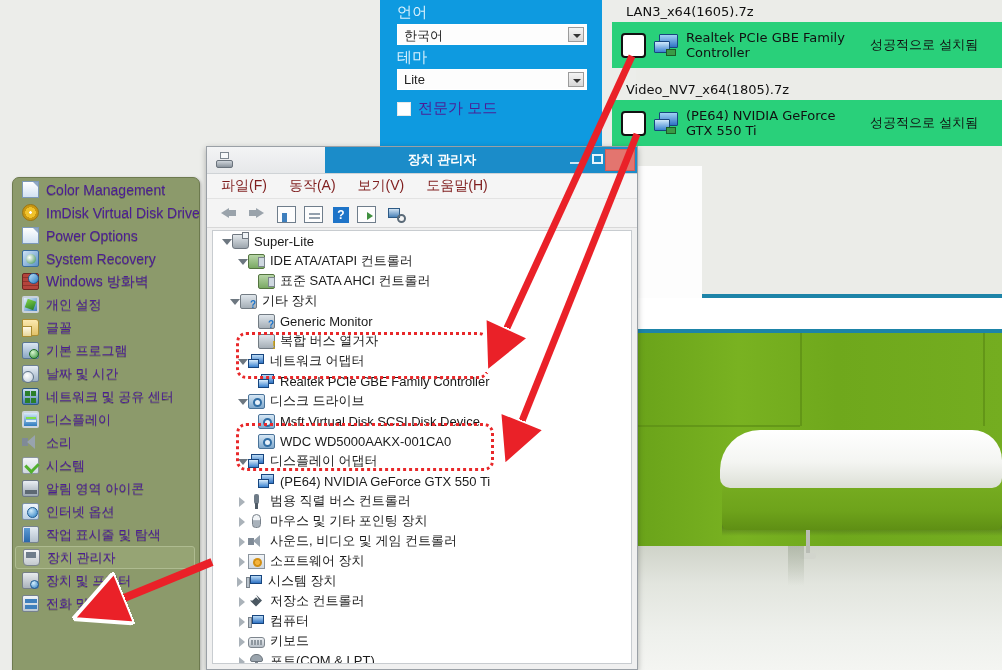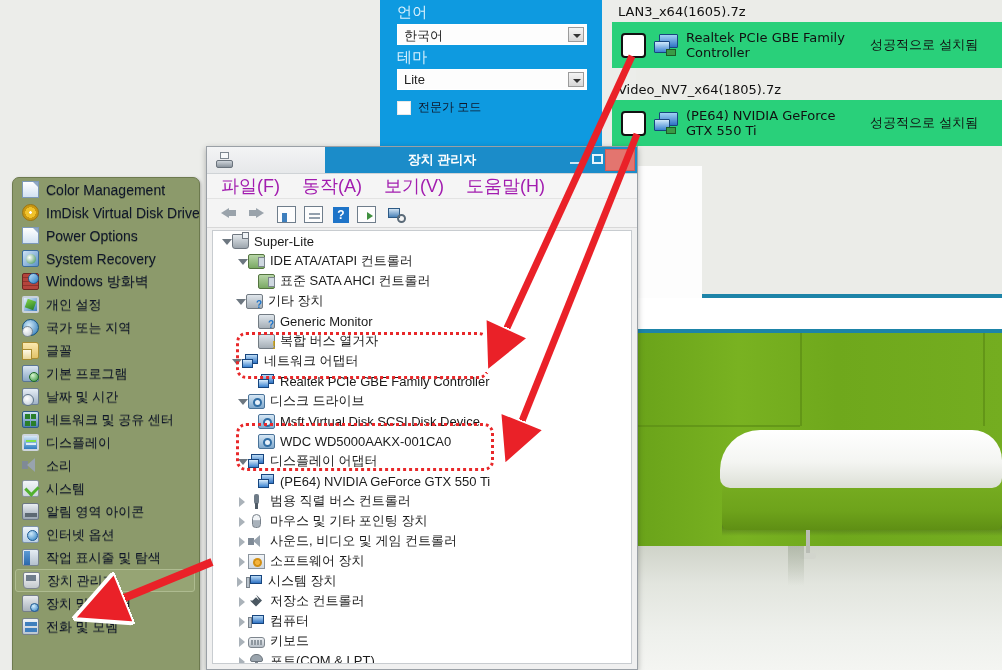--- a/index.html
+++ b/index.html
@@ -72,25 +72,25 @@
     border:1px solid #9b9b9b;box-sizing:border-box;
   }
   #settings-panel .sp-select .sp-arrow:after{
     content:"";position:absolute;left:4px;top:6px;
     border-left:4px solid transparent;border-right:4px solid transparent;border-top:4px solid #333;
   }
   #settings-panel .sp-check-row{display:flex;align-items:center;margin:9px 0 0 17px;}
   #settings-panel .sp-box{
     width:14px;height:14px;background:#fff;border:1px solid #e8e8e8;box-sizing:border-box;
   }
-  #settings-panel .sp-check-lbl{color:#0f172a;font-size:12px;margin-left:7px;}
+  #settings-panel .sp-check-lbl{color:#4c1d95;font-size:15px;margin-left:7px;}
 
   
   #install-results{position:absolute;left:612px;top:4px;width:390px;}
-  .res-file{font-size:13px;color:#111;margin:0 0 3px 6px;font-family:"DejaVu Sans",sans-serif;}
+  .res-file{font-size:13px;color:#111;margin:0 0 3px 14px;font-family:"DejaVu Sans",sans-serif;}
   .res-bar{
     position:relative;height:46px;background:#29d07a;display:flex;align-items:center;
     margin-bottom:14px;
   }
   .res-bar.second{margin-bottom:0;}
   .res-check{
     width:21px;height:21px;background:#ffffff;border:2px solid #111;border-radius:4px;
     margin-left:9px;flex:0 0 auto;
   }
   .res-icon{width:26px;height:22px;margin-left:8px;position:relative;flex:0 0 auto;}
@@ -101,21 +101,21 @@
   .res-status{font-size:13px;color:#111;margin-left:4px;font-family:"DejaVu Sans",sans-serif;}
 
   
   #start-menu{
     position:absolute;left:12px;top:177px;width:186px;height:493px;
     background:#8c9a6b;border:1px solid #6d7a4f;border-radius:7px 7px 0 0;
     box-shadow:1px 1px 3px rgba(0,0,0,.25);overflow:hidden;
   }
   .sm-item{
     display:flex;align-items:center;height:23px;padding-left:9px;position:relative;
-    color:#0f172a;font-size:13px;white-space:nowrap;
+    color:#4c1d95;font-size:13px;white-space:nowrap;
   }
   .sm-item .sm-label{margin-left:7px;text-shadow:0 1px 0 rgba(0,0,0,.25);}
   .sm-item.en .sm-label{font-size:14px;}
   .sm-item.selected{
     background:#96a474;border:1px solid #aebb90;border-radius:3px;
     margin-left:2px;margin-right:4px;padding-left:7px;box-sizing:border-box;
     width:180px;
   }
   .sm-arrow{position:absolute;right:8px;top:8px;width:0;height:0;
     border-top:4px solid transparent;border-bottom:4px solid transparent;border-left:5px solid #eef0e4;}
@@ -181,21 +181,21 @@
     text-align:center;color:#fff;font-size:13px;font-weight:bold;padding-right:78px;
   }
   #dm-app-icon{position:absolute;left:9px;top:5px;width:17px;height:16px;}
   #dm-app-icon .b{position:absolute;left:0;bottom:0;width:17px;height:8px;background:linear-gradient(180deg,#cfd5db,#8b949d);border:1px solid #6a737c;box-sizing:border-box;border-radius:2px;}
   #dm-app-icon .t{position:absolute;left:4px;top:0;width:9px;height:7px;background:#f7f9fa;border:1px solid #7d868f;box-sizing:border-box;}
   #dm-min{position:absolute;right:56px;top:8px;width:12px;height:11px;}
   #dm-min:after{content:"";position:absolute;left:1px;bottom:2px;width:10px;height:2px;background:#cfe6f4;}
   #dm-max{position:absolute;right:34px;top:7px;width:11px;height:10px;border:2px solid #e8f4fb;box-sizing:border-box;}
   #dm-close{position:absolute;right:2px;top:2px;width:30px;height:22px;background:#e3756f;border:1px solid #d85c56;box-sizing:border-box;}
   #dm-menubar{height:24px;background:#f5f5f5;display:flex;align-items:center;padding-left:14px;border-bottom:1px solid #e3e3e3;}
-  #dm-menubar .mi{font-size:18px;color:#a21caf;margin-right:22px;}
+  #dm-menubar .mi{font-size:14px;color:#7f1d1d;margin-right:22px;}
   #dm-toolbar{height:28px;background:#f4f4f4;display:flex;align-items:center;padding-left:10px;border-bottom:1px solid #d8d8d8;}
   .tb-btn{width:24px;height:22px;margin-right:3px;position:relative;}
   .tb-arrow-l:after{content:"";position:absolute;left:4px;top:6px;width:0;height:0;border-top:5px solid transparent;border-bottom:5px solid transparent;border-right:8px solid #9aa3ab;}
   .tb-arrow-l:before{content:"";position:absolute;left:11px;top:8px;width:8px;height:6px;background:#9aa3ab;}
   .tb-arrow-r:after{content:"";position:absolute;right:4px;top:6px;width:0;height:0;border-top:5px solid transparent;border-bottom:5px solid transparent;border-left:8px solid #9aa3ab;}
   .tb-arrow-r:before{content:"";position:absolute;right:11px;top:8px;width:8px;height:6px;background:#9aa3ab;}
   .tb-props{border:1px solid #6f7d8b;background:#fdfdfd;width:17px;height:15px;margin:3px 6px 0 6px;}
   .tb-props:after{content:"";position:absolute;left:4px;top:6px;width:5px;height:9px;background:#3f7fbd;}
   .tb-list{border:1px solid #6f7d8b;background:#fdfdfd;width:17px;height:15px;margin:3px 6px 0 2px;}
   .tb-list:after{content:"";position:absolute;left:4px;top:6px;width:11px;height:2px;background:#93a0ad;box-shadow:0 4px 0 #93a0ad;}
@@ -354,24 +354,20 @@
     </div>
     <div class="sm-item en">
       <span class="smicon ic-fire"></span>
       <span class="sm-label">Windows 방화벽</span>
     </div>
     <div class="sm-item">
       <span class="smicon ic-person"></span>
       <span class="sm-label">개인 설정</span>
     </div>
     <div class="sm-item">
-      <span class="smicon ic-globe"></span>
-      <span class="sm-label">국가 또는 지역</span>
-    </div>
-    <div class="sm-item">
       <span class="smicon ic-folder"></span>
       <span class="sm-label">글꼴</span>
     </div>
     <div class="sm-item">
       <span class="smicon ic-prog"></span>
       <span class="sm-label">기본 프로그램</span>
     </div>
     <div class="sm-item">
       <span class="smicon ic-clock"></span>
       <span class="sm-label">날짜 및 시간</span>
@@ -456,34 +452,34 @@
       </div>
       <div class="tr-row" style="padding-left:22px">
         <span class="tw open"></span>
         <span class="dicon di-ide"></span>
         <span>IDE ATA/ATAPI 컨트롤러</span>
       </div>
       <div class="tr-row" style="padding-left:45px">
         <span class="dicon di-ide"></span>
         <span>표준 SATA AHCI 컨트롤러</span>
       </div>
-      <div class="tr-row" style="padding-left:20px">
+      <div class="tr-row" style="padding-left:14px">
         <span class="tw open"></span>
         <span class="dicon di-other"></span>
         <span>기타 장치</span>
       </div>
       <div class="tr-row" style="padding-left:45px">
         <span class="dicon di-other"></span>
         <span>Generic Monitor</span>
       </div>
       <div class="tr-row" style="padding-left:45px">
         <span class="dicon di-warn"></span>
         <span>복합 버스 열거자</span>
       </div>
-      <div class="tr-row" style="padding-left:16px">
+      <div class="tr-row" style="padding-left:22px">
         <span class="tw open"></span>
         <span class="dicon di-net"></span>
         <span>네트워크 어댑터</span>
       </div>
       <div class="tr-row" style="padding-left:45px">
         <span class="dicon di-net"></span>
         <span>Realtek PCIe GBE Family Controller</span>
       </div>
       <div class="tr-row" style="padding-left:22px">
         <span class="tw open"></span>

